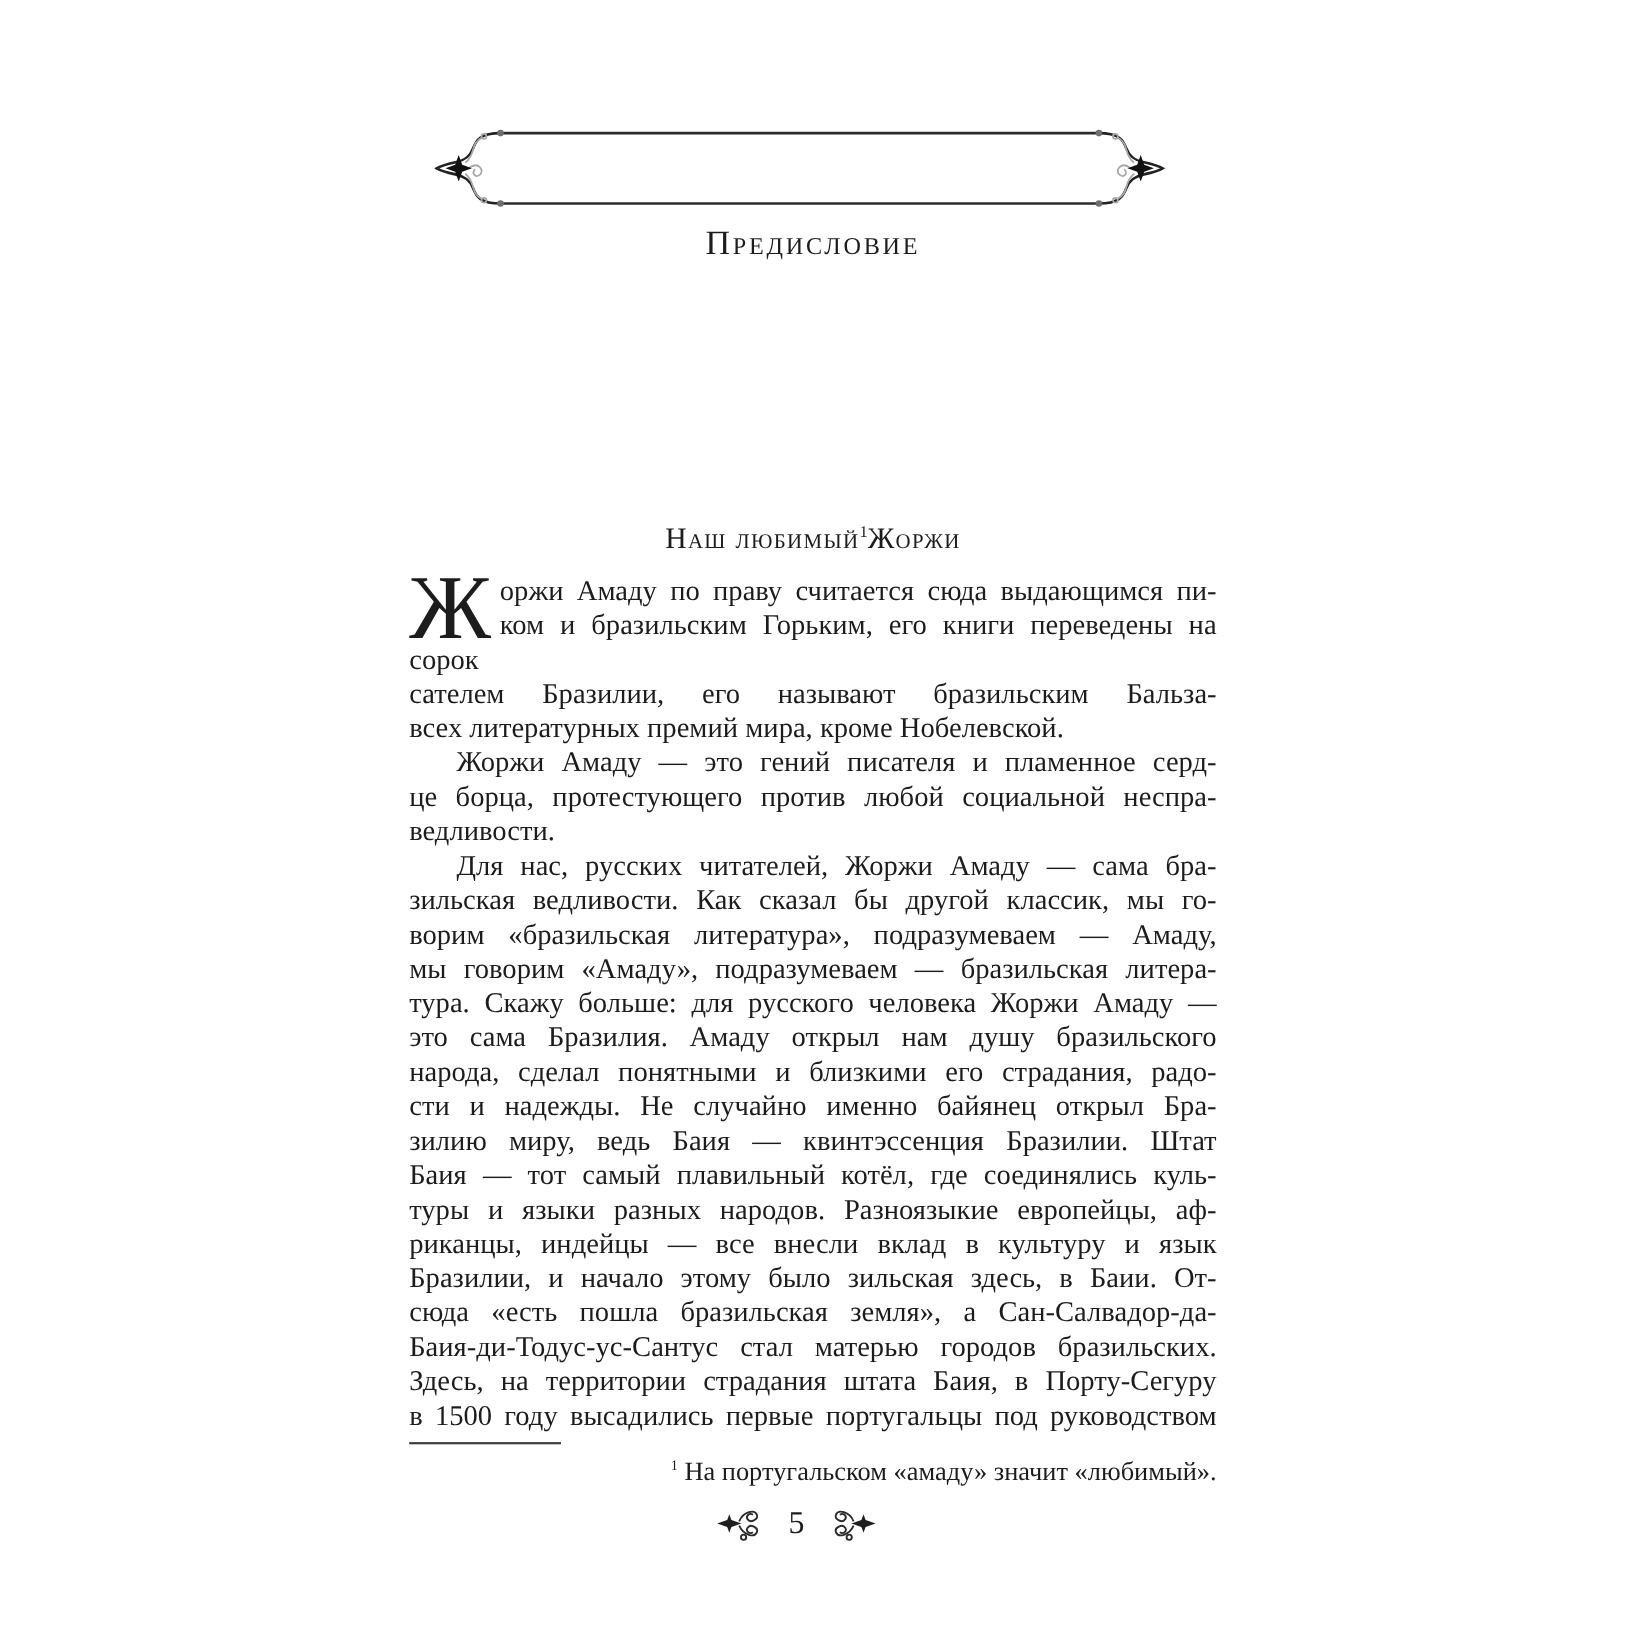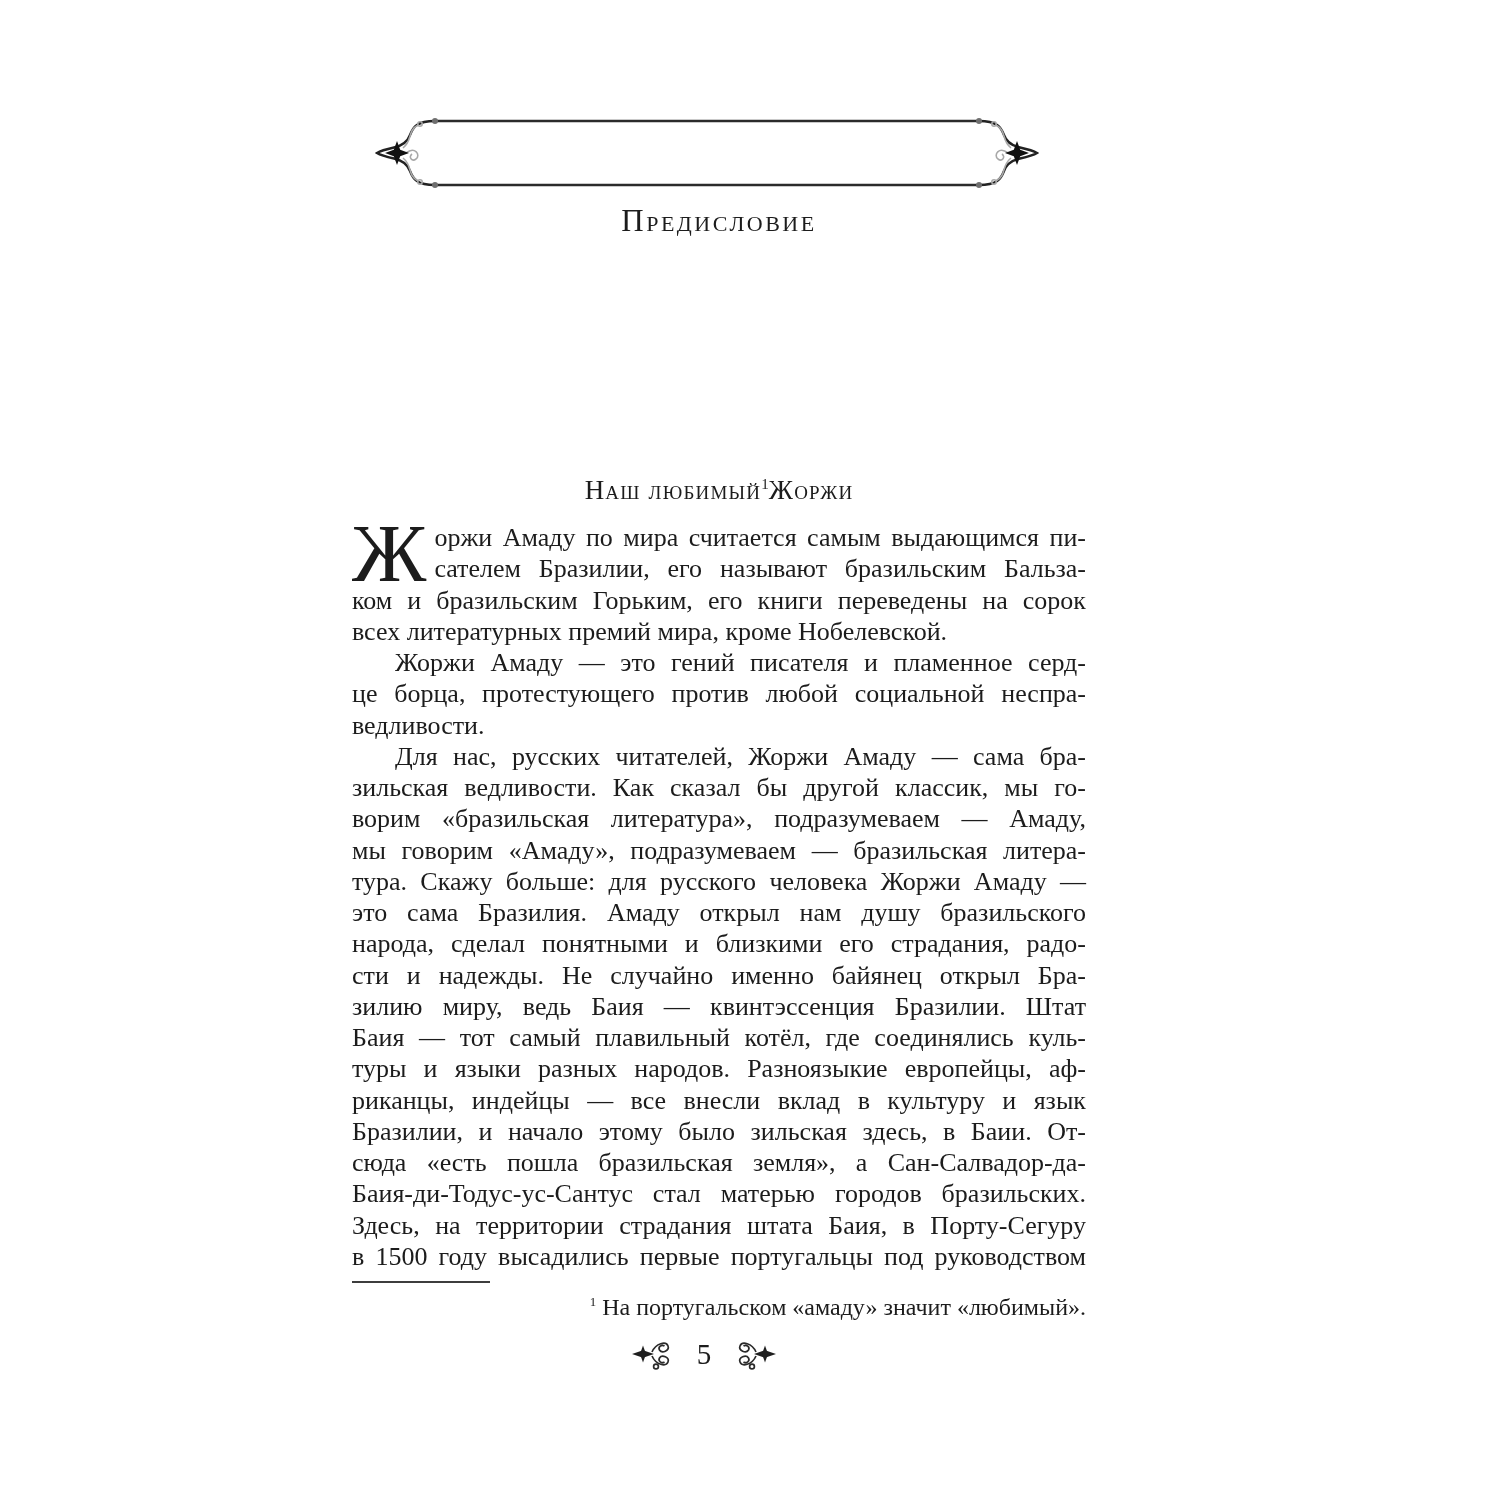--- a/index.html
+++ b/index.html
@@ -1,16 +1,16 @@
 <!DOCTYPE html>
 <html><head>
 <meta charset="utf-8">
 <style>
   html,body{margin:0;padding:0;width:1500px;height:1500px;background:#ffffff;overflow:hidden;}
-  .page{position:absolute;left:352px;top:0;width:734px;height:1332px;
+  .page{position:absolute;left:372px;top:0;width:734px;height:1332px;
         font-family:"Liberation Serif","DejaVu Serif",serif;color:#1c1c1c;}
   .frame{display:block;margin:115px 0 0 21px;}
   .title{margin-top:13px;text-align:center;font-variant:small-caps;
          font-size:31px;line-height:34px;letter-spacing:2.5px;}
   .heading{margin-top:229px;text-align:center;font-variant:small-caps;
            font-size:27px;line-height:34px;letter-spacing:1.2px;white-space:nowrap;}
   .heading sup{font-variant:normal;font-size:15px;letter-spacing:0;}
   .heading .post{margin-left:0;}
   .bodytext{margin-top:15px;font-size:26px;line-height:31.25px;}
   .para{overflow:visible;}
@@ -57,23 +57,23 @@
   <div class="title">Предисловие</div>
 
   <div class="heading">
     <span>Наш любимый</span><sup>1</sup><span class="post">Жоржи</span>
   </div>
 
   <div class="bodytext">
 
     <div class="para">
       <span class="dropcap">Ж</span>
-      <div class="bl">оржи Амаду по мира считается самым выдающимся пи-</div>
+      <div class="bl">оржи Амаду по праву считается сюда выдающимся пи-</div>
+      <div class="bl">ком и бразильским Горьким, его книги переведены на сорок</div>
       <div class="bl">сателем Бразилии, его называют бразильским Бальза-</div>
-      <div class="bl">ком и бразильским Горьким, его книги переведены на сорок</div>
       <div class="bl last">всех литературных премий мира, кроме Нобелевской.</div>
     </div>
 
     <div class="para">
       <div class="bl ind">Жоржи Амаду — это гений писателя и пламенное серд-</div>
       <div class="bl">це борца, протестующего против любой социальной неспра-</div>
       <div class="bl last">ведливости.</div>
     </div>
 
     <div class="para">

